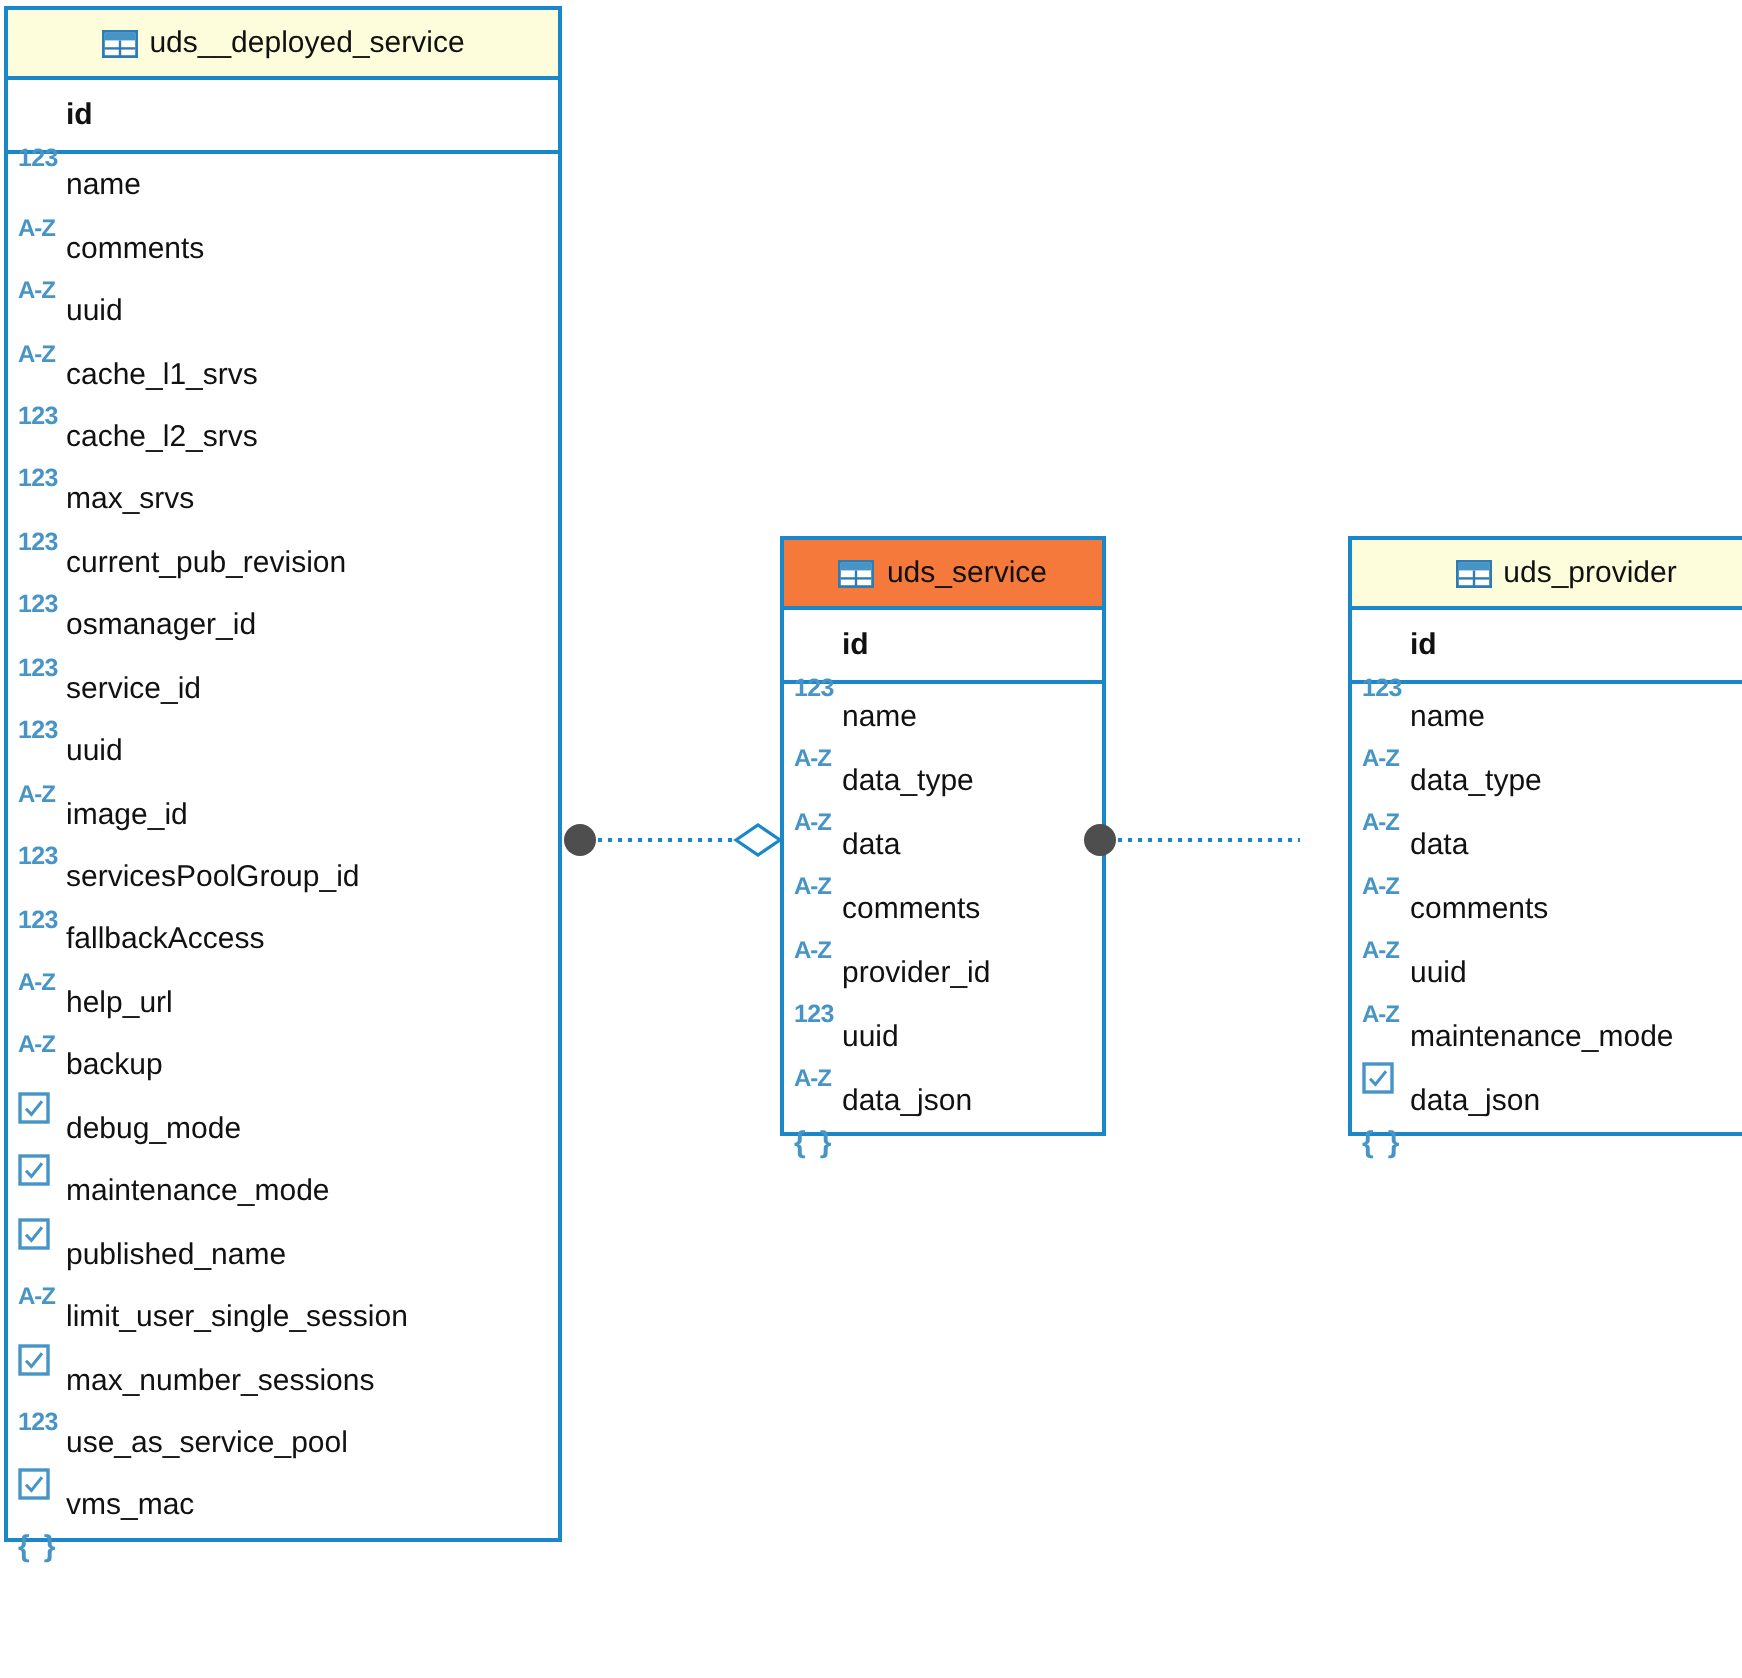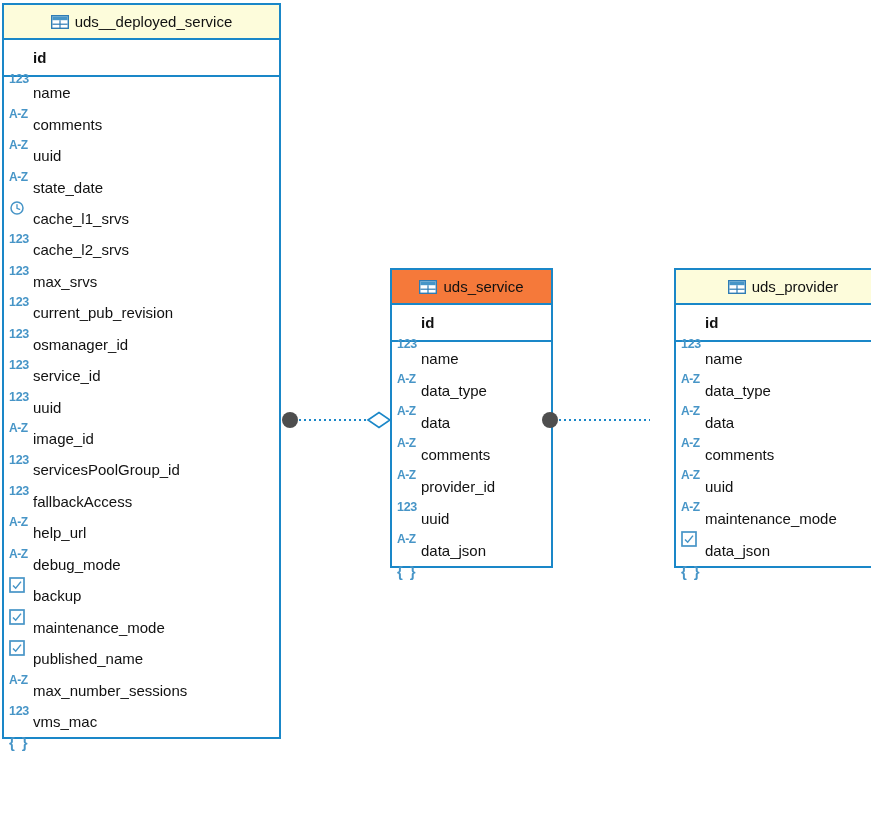--- a/index.html
+++ b/index.html
@@ -88,29 +88,20 @@
         </div>
         <div class="erd-row">
           <span class="ic ic-az">A-Z</span>
           <span class="col-label">comments</span>
         </div>
         <div class="erd-row">
           <span class="ic ic-az">A-Z</span>
           <span class="col-label">uuid</span>
         </div>
         <div class="erd-row">
-          <span class="ic">
-            <svg width="16" height="16" viewBox="0 0 16 16">
-              <circle cx="8" cy="8" r="6" fill="none" stroke="#4795c7" stroke-width="1.5"></circle>
-              <path d="M8 4.6 L8 8.3 L10.6 9.4" fill="none" stroke="#4795c7" stroke-width="1.3" stroke-linecap="round"></path>
-            </svg>
-          </span>
-          <span class="col-label">state_date</span>
-        </div>
-        <div class="erd-row">
           <span class="ic ic-123">123</span>
           <span class="col-label">cache_l1_srvs</span>
         </div>
         <div class="erd-row">
           <span class="ic ic-123">123</span>
           <span class="col-label">cache_l2_srvs</span>
         </div>
         <div class="erd-row">
           <span class="ic ic-123">123</span>
           <span class="col-label">max_srvs</span>
@@ -147,47 +138,65 @@
           <span class="ic ic-az">A-Z</span>
           <span class="col-label">help_url</span>
         </div>
         <div class="erd-row">
           <span class="ic">
             <svg width="16" height="16" viewBox="0 0 16 16">
               <rect x="1" y="1" width="14" height="14" fill="#ffffff" stroke="#4795c7" stroke-width="1.7"></rect>
               <path d="M4 8.4 L6.7 11.2 L12 4.6" fill="none" stroke="#4795c7" stroke-width="1.5"></path>
             </svg>
           </span>
+          <span class="col-label">backup</span>
+        </div>
+        <div class="erd-row">
+          <span class="ic">
+            <svg width="16" height="16" viewBox="0 0 16 16">
+              <rect x="1" y="1" width="14" height="14" fill="#ffffff" stroke="#4795c7" stroke-width="1.7"></rect>
+              <path d="M4 8.4 L6.7 11.2 L12 4.6" fill="none" stroke="#4795c7" stroke-width="1.5"></path>
+            </svg>
+          </span>
           <span class="col-label">debug_mode</span>
         </div>
         <div class="erd-row">
           <span class="ic">
             <svg width="16" height="16" viewBox="0 0 16 16">
               <rect x="1" y="1" width="14" height="14" fill="#ffffff" stroke="#4795c7" stroke-width="1.7"></rect>
               <path d="M4 8.4 L6.7 11.2 L12 4.6" fill="none" stroke="#4795c7" stroke-width="1.5"></path>
             </svg>
           </span>
-          <span class="col-label">backup</span>
-        </div>
-        <div class="erd-row">
-          <span class="ic">
-            <svg width="16" height="16" viewBox="0 0 16 16">
-              <rect x="1" y="1" width="14" height="14" fill="#ffffff" stroke="#4795c7" stroke-width="1.7"></rect>
-              <path d="M4 8.4 L6.7 11.2 L12 4.6" fill="none" stroke="#4795c7" stroke-width="1.5"></path>
-            </svg>
-          </span>
           <span class="col-label">maintenance_mode</span>
         </div>
         <div class="erd-row">
           <span class="ic ic-az">A-Z</span>
           <span class="col-label">published_name</span>
         </div>
         <div class="erd-row">
+          <span class="ic">
+            <svg width="16" height="16" viewBox="0 0 16 16">
+              <rect x="1" y="1" width="14" height="14" fill="#ffffff" stroke="#4795c7" stroke-width="1.7"></rect>
+              <path d="M4 8.4 L6.7 11.2 L12 4.6" fill="none" stroke="#4795c7" stroke-width="1.5"></path>
+            </svg>
+          </span>
+          <span class="col-label">limit_user_single_session</span>
+        </div>
+        <div class="erd-row">
           <span class="ic ic-123">123</span>
           <span class="col-label">max_number_sessions</span>
+        </div>
+        <div class="erd-row">
+          <span class="ic">
+            <svg width="16" height="16" viewBox="0 0 16 16">
+              <rect x="1" y="1" width="14" height="14" fill="#ffffff" stroke="#4795c7" stroke-width="1.7"></rect>
+              <path d="M4 8.4 L6.7 11.2 L12 4.6" fill="none" stroke="#4795c7" stroke-width="1.5"></path>
+            </svg>
+          </span>
+          <span class="col-label">use_as_service_pool</span>
         </div>
         <div class="erd-row">
           <span class="ic ic-json">{ }</span>
           <span class="col-label">vms_mac</span>
         </div>
       </div>
     </section>
   <section class="erd-table" id="table-1">
       <div class="erd-header" style="background:#f5793a">
         <svg width="18" height="14" viewBox="0 0 18 14">

